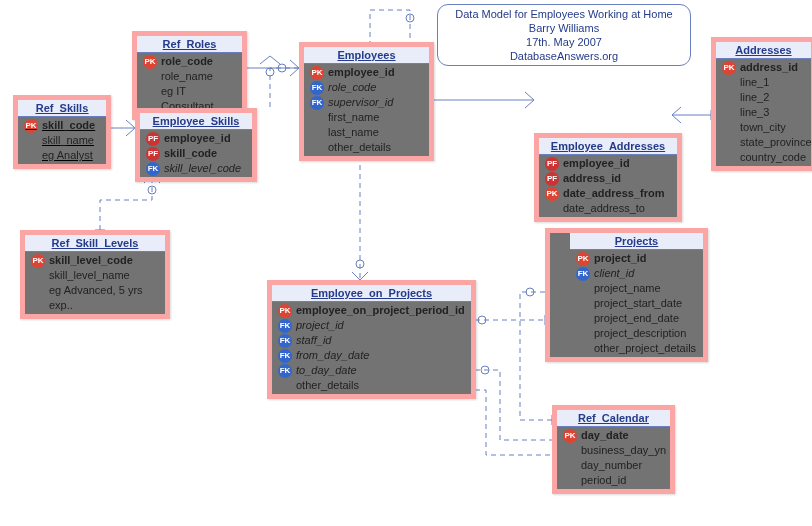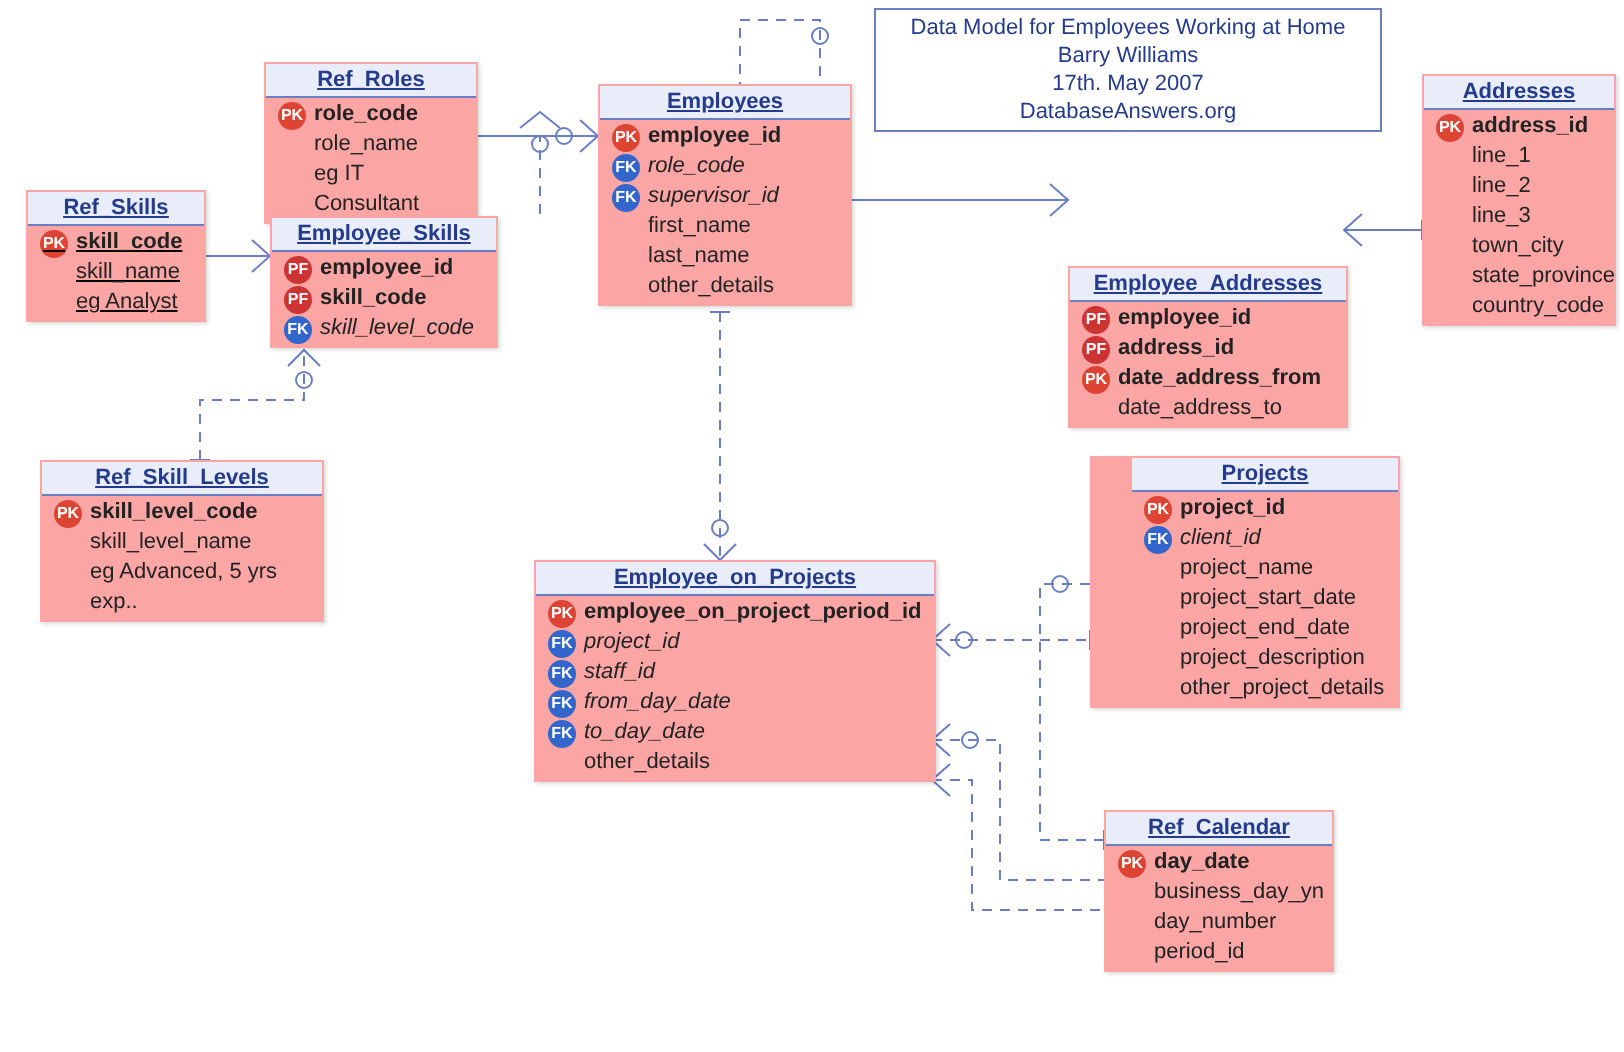--- a/index.html
+++ b/index.html
@@ -6,22 +6,22 @@
     margin: 0;
     font-family: Arial, sans-serif;
     font-size: 11px;
     background: #fff;
     width: 812px;
     height: 526px;
     position: relative;
   }
   .entity {
     position: absolute;
-    border: 1px solid #fca5a5;
-    background: #fca5a5;
+    border: 5px solid #fca5a5;
+    background: #737373;
     box-shadow: 1px 1px 2px rgba(0,0,0,0.15);
   }
   .entity-header {
     background: #e8edf9;
     border-bottom: 1px solid #6a7fc2;
     text-align: center;
     padding: 2px 6px;
     color: #243a8a;
     font-weight: bold;
   }
@@ -119,21 +119,21 @@
   <path class="rel" d="M 552 415 L 552 425"></path>
   <circle class="rel" cx="530" cy="292" r="4"></circle>
 
   <path class="rel dash" d="M 466 370 L 500 370 L 500 440 L 552 440"></path>
   <path class="rel" d="M 475 362 L 466 370 L 475 378"></path>
   <circle class="rel" cx="485" cy="370" r="4"></circle>
   <path class="rel dash" d="M 466 390 L 486 390 L 486 455 L 552 455"></path>
   <path class="rel" d="M 475 382 L 466 390 L 475 398"></path>
 </svg>
 
-<div class="titlebox" style="left:437px; top:4px; width:232px;">
+<div class="titlebox" style="left:437px; top:4px; width:232px;border-radius:11px;">
   <div>Data Model for Employees Working at Home</div>
   <div>Barry Williams</div>
   <div>17th. May 2007</div>
   <div>DatabaseAnswers.org</div>
 </div>
 
 <div class="entity" style="left:132px; top:31px; width:105px;">
   <div class="entity-header"><a href="#">Ref_Roles</a></div>
   <div class="entity-body">
       <div class="row">

